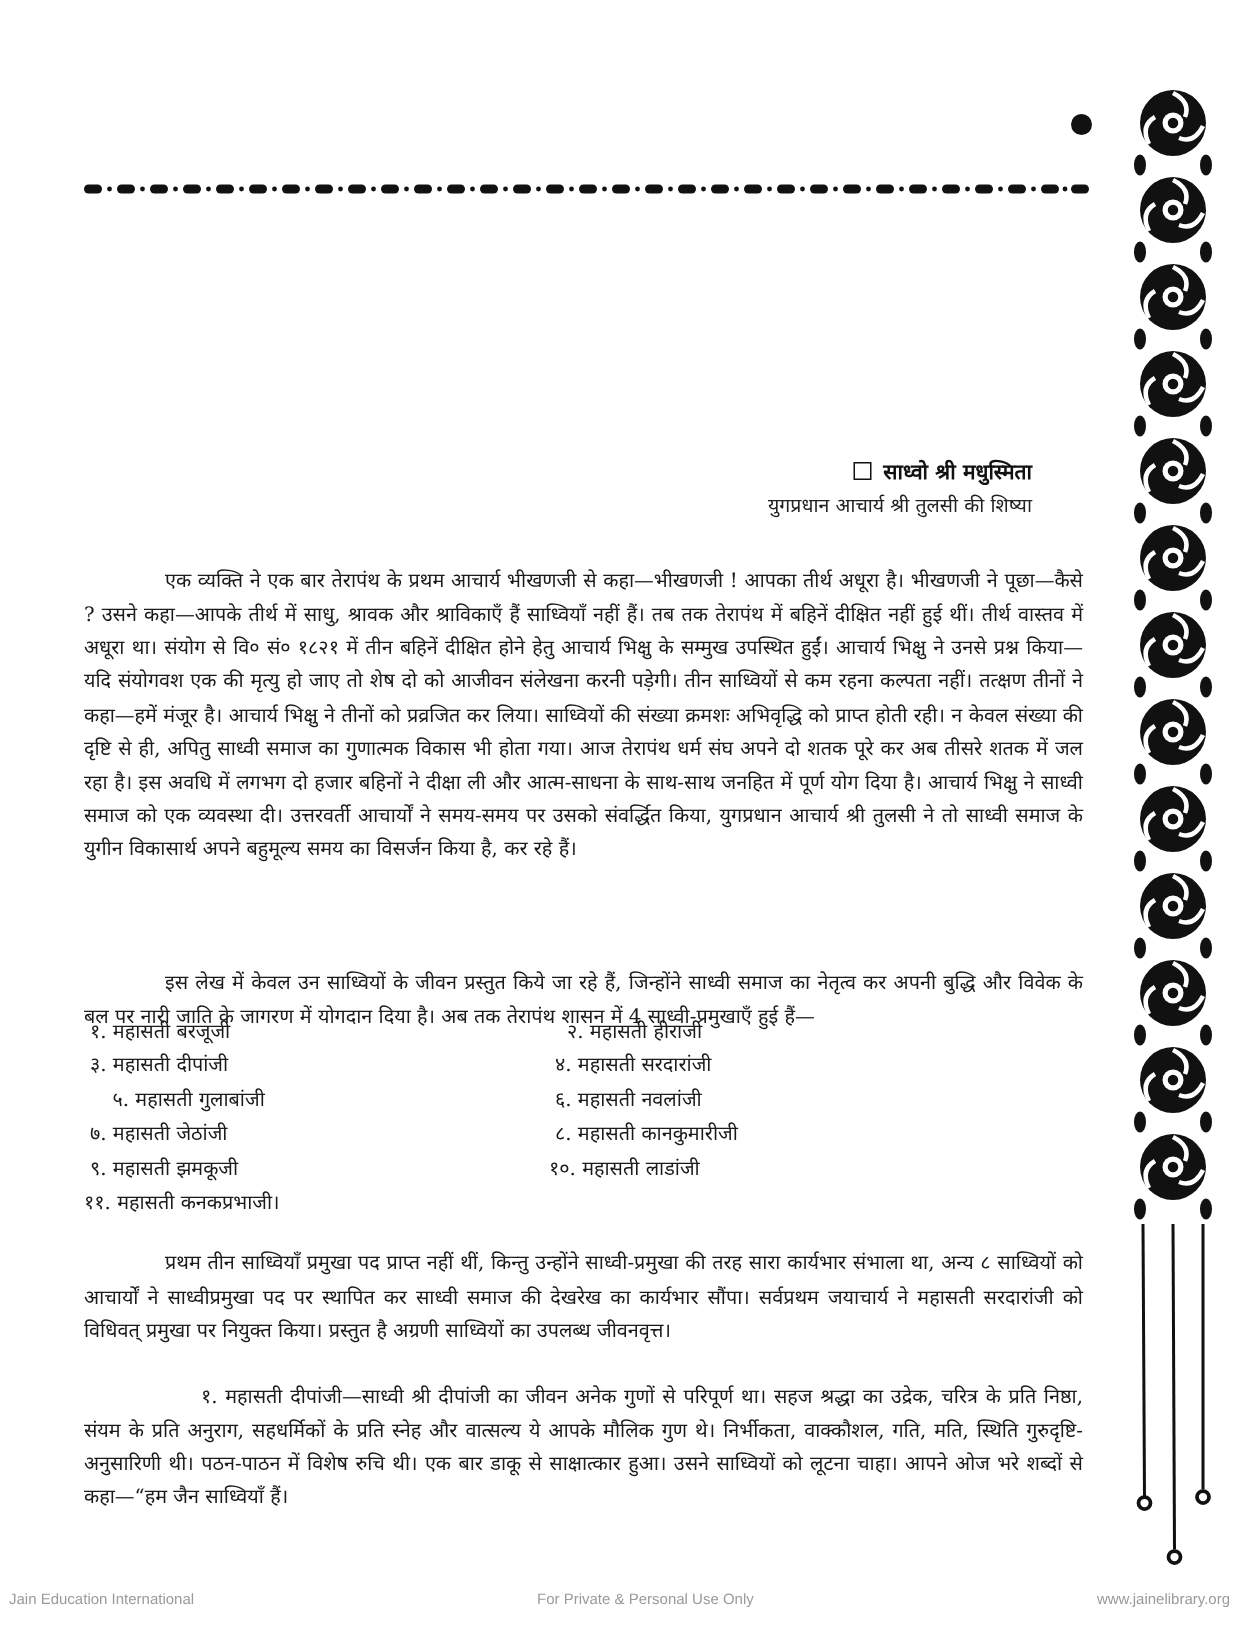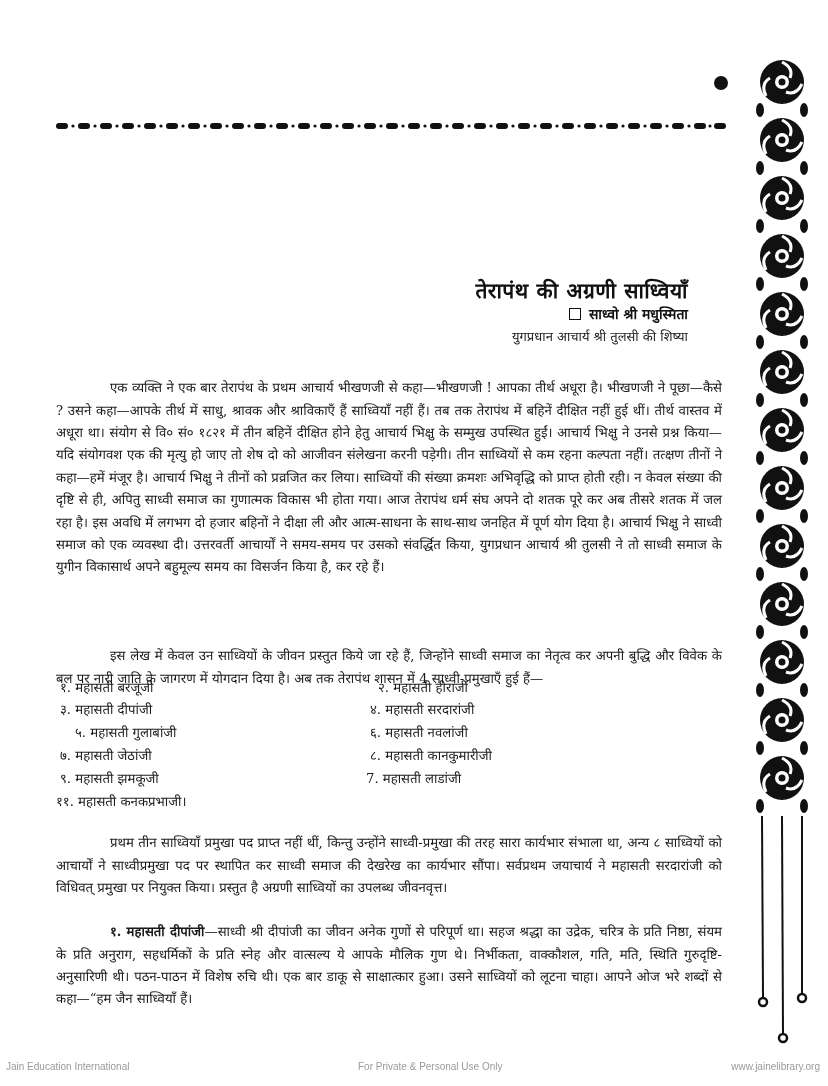--- a/index.html
+++ b/index.html
@@ -20,21 +20,21 @@
     .author .box { width: 10px; height: 10px; border: 1.5px solid #111; display: inline-block; }
     .affil { position: absolute; right: 140px; top: 327px; font-size: 13px; color: #222; margin-left: 44px; }
 
     .text { position: absolute; left: 56px; width: 666px; font-size: 13.2px; line-height: 22.4px; text-align: justify; }
     .p1 { top: 364px; text-indent: 54px; }
     .p2 { top: 632px; text-indent: 54px; }
     .list { position: absolute; left: 60px; top: 678px; width: 500px; font-size: 13.2px; }
     .list .item { position: absolute; white-space: nowrap; text-align: center; }
     .p3 { top: 819px; text-indent: 54px; }
     .p4 { top: 908px; text-indent: 54px; }
-    .p4 b { font-weight: bold; }
+    .p4 b { font-weight: normal; margin-left: 24px; }
 
     .footer { position: absolute; top: 1061px; left: 0; width: 828px; height: 16px; font-family: "Liberation Sans", sans-serif; font-size: 10px; color: #9a9a9a; }
     .footer span { position: absolute; top: 0; }
     .f-left { left: 6px; }
     .f-mid { left: 358px; }
     .f-right { right: 8px; }
   </style>
 </head>
 <body>
 
@@ -135,41 +135,40 @@
     <use href="#rosette" y="638"></use>
     <use href="#rosette" y="696"></use>
     <line x1="10" y1="758" x2="11" y2="940" stroke="#111" stroke-width="2"></line>
     <line x1="30" y1="758" x2="31" y2="975" stroke="#111" stroke-width="2"></line>
     <line x1="50" y1="758" x2="50" y2="935" stroke="#111" stroke-width="2"></line>
     <circle cx="11" cy="944" r="4" fill="none" stroke="#111" stroke-width="2.5"></circle>
     <circle cx="50" cy="940" r="4" fill="none" stroke="#111" stroke-width="2.5"></circle>
     <circle cx="31" cy="980" r="4" fill="none" stroke="#111" stroke-width="2.5"></circle>
   </svg>
 
-  <div class="title">तेरापंथ की अग्रणी साध्वियाँ</div>
   <div class="author">
     <span class="box"></span>
     <span>साध्वो श्री मधुस्मिता</span>
   </div>
   <div class="affil">युगप्रधान आचार्य श्री तुलसी की शिष्या</div>
 
   <p class="text p1">एक व्यक्ति ने एक बार तेरापंथ के प्रथम आचार्य भीखणजी से कहा—भीखणजी ! आपका तीर्थ अधूरा है। भीखणजी ने पूछा—कैसे ? उसने कहा—आपके तीर्थ में साधु, श्रावक और श्राविकाएँ हैं साध्वियाँ नहीं हैं। तब तक तेरापंथ में बहिनें दीक्षित नहीं हुई थीं। तीर्थ वास्तव में अधूरा था। संयोग से वि० सं० १८२१ में तीन बहिनें दीक्षित होने हेतु आचार्य भिक्षु के सम्मुख उपस्थित हुईं। आचार्य भिक्षु ने उनसे प्रश्न किया—यदि संयोगवश एक की मृत्यु हो जाए तो शेष दो को आजीवन संलेखना करनी पड़ेगी। तीन साध्वियों से कम रहना कल्पता नहीं। तत्क्षण तीनों ने कहा—हमें मंजूर है। आचार्य भिक्षु ने तीनों को प्रव्रजित कर लिया। साध्वियों की संख्या क्रमशः अभिवृद्धि को प्राप्त होती रही। न केवल संख्या की दृष्टि से ही, अपितु साध्वी समाज का गुणात्मक विकास भी होता गया। आज तेरापंथ धर्म संघ अपने दो शतक पूरे कर अब तीसरे शतक में जल रहा है। इस अवधि में लगभग दो हजार बहिनों ने दीक्षा ली और आत्म-साधना के साथ-साथ जनहित में पूर्ण योग दिया है। आचार्य भिक्षु ने साध्वी समाज को एक व्यवस्था दी। उत्तरवर्ती आचार्यों ने समय-समय पर उसको संवर्द्धित किया, युगप्रधान आचार्य श्री तुलसी ने तो साध्वी समाज के युगीन विकासार्थ अपने बहुमूल्य समय का विसर्जन किया है, कर रहे हैं।</p>
   <p class="text p2">इस लेख में केवल उन साध्वियों के जीवन प्रस्तुत किये जा रहे हैं, जिन्होंने साध्वी समाज का नेतृत्व कर अपनी बुद्धि और विवेक के बल पर नारी जाति के जागरण में योगदान दिया है। अब तक तेरापंथ शासन में 4 साध्वी-प्रमुखाएँ हुई हैं—</p>
 
   <div class="list">
     <span class="item" style="left:0;top:0">१. महासती बरजूजी</span>
     <span class="item" style="left:318px;top:0">२. महासती हीराजी</span>
     <span class="item" style="left:0;top:22px">३. महासती दीपांजी</span>
     <span class="item" style="left:310px;top:22px">४. महासती सरदारांजी</span>
     <span class="item" style="left:15px;top:45px">५. महासती गुलाबांजी</span>
     <span class="item" style="left:310px;top:45px">६. महासती नवलांजी</span>
     <span class="item" style="left:0;top:68px">७. महासती जेठांजी</span>
     <span class="item" style="left:310px;top:68px">८. महासती कानकुमारीजी</span>
     <span class="item" style="left:0;top:91px">९. महासती झमकूजी</span>
-    <span class="item" style="left:306px;top:91px">7. महासती लाडांजी</span>
+    <span class="item" style="left:306px;top:91px">१०. महासती लाडांजी</span>
     <span class="item" style="left:-4px;top:114px">११. महासती कनकप्रभाजी।</span>
   </div>
 
   <p class="text p3">प्रथम तीन साध्वियाँ प्रमुखा पद प्राप्त नहीं थीं, किन्तु उन्होंने साध्वी-प्रमुखा की तरह सारा कार्यभार संभाला था, अन्य ८ साध्वियों को आचार्यों ने साध्वीप्रमुखा पद पर स्थापित कर साध्वी समाज की देखरेख का कार्यभार सौंपा। सर्वप्रथम जयाचार्य ने महासती सरदारांजी को विधिवत् प्रमुखा पर नियुक्त किया। प्रस्तुत है अग्रणी साध्वियों का उपलब्ध जीवनवृत्त।</p>
   <p class="text p4"><b>१. महासती दीपांजी</b><span>—साध्वी श्री दीपांजी का जीवन अनेक गुणों से परिपूर्ण था। सहज श्रद्धा का उद्रेक, चरित्र के प्रति निष्ठा, संयम के प्रति अनुराग, सहधर्मिकों के प्रति स्नेह और वात्सल्य ये आपके मौलिक गुण थे। निर्भीकता, वाक्कौशल, गति, मति, स्थिति गुरुदृष्टि-अनुसारिणी थी। पठन-पाठन में विशेष रुचि थी। एक बार डाकू से साक्षात्कार हुआ। उसने साध्वियों को लूटना चाहा। आपने ओज भरे शब्दों से कहा—“हम जैन साध्वियाँ हैं।</span></p>
 
   <div class="footer">
     <span class="f-left">Jain Education International</span>
     <span class="f-mid">For Private &amp; Personal Use Only</span>
     <span class="f-right">www.jainelibrary.org</span>

